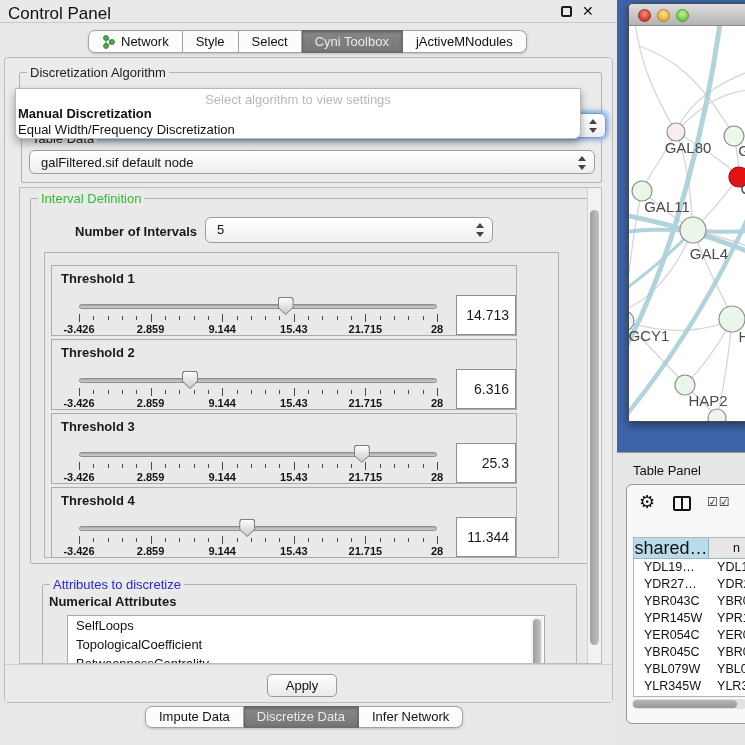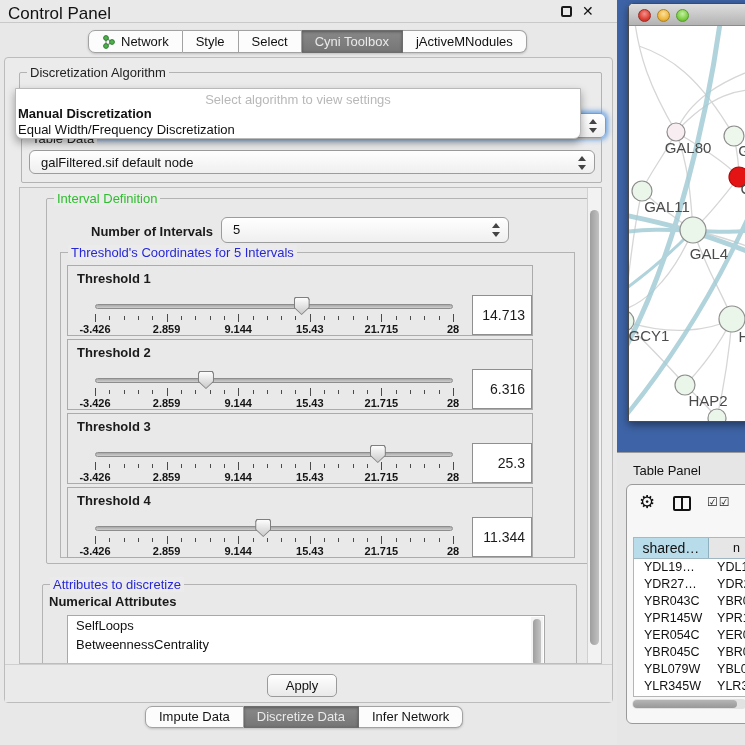--- a/index.html
+++ b/index.html
@@ -49,21 +49,21 @@
 
   
   #tabledata-group { left:16px; top:80px; width:581px; height:45px; }
   #tabledata-combo { left:7px; top:11px; width:566px; height:24px; }
 
   
   #scrollpane { position:absolute; left:14px; top:129px; width:583px; height:477px; border:1px solid #bdbdbd; background:#e9e9e9; overflow:hidden; }
   #v-scrollbar { position:absolute; right:0; top:0; width:14px; height:477px; background:#f2f2f2; border-left:1px solid #d0d0d0; }
   #v-scrollbar .thumb { position:absolute; left:2px; top:22px; width:9px; height:435px; border-radius:5px; background:linear-gradient(90deg,#9e9e9e,#c2c2c2); }
 
-  #interval-group { left:26px; top:10px; width:607px; height:366px; }
+  #interval-group { left:10px; top:10px; width:607px; height:366px; }
   #num-int-label { position:absolute; left:44px; top:25px; font-size:13px; font-weight:bold; }
   #num-int-spinner { left:174px; top:18px; width:288px; height:26px; }
   #thr-group { position:absolute; left:13px; top:53px; width:515px; height:306px; border:1px solid #b3b3b3; }
 
   .threshold-block { position:absolute; left:6px; width:466px; height:71px; border:1px solid #ababab; background:#e9e9e9; }
   .thr-label { position:absolute; left:9px; top:5px; font-size:13px; font-weight:bold; }
   .slider-zone { position:absolute; left:27px; top:0; width:358px; height:71px; }
   .slider-track { position:absolute; left:0; top:38px; width:358px; height:5px; border:1px solid #8d8d8d; border-radius:3px; background:linear-gradient(#a8a8a8,#cfcfcf); }
   .slider-thumb { position:absolute; top:31px; width:16px; height:18px; clip-path:polygon(8% 0,92% 0,100% 12%,100% 58%,50% 100%,0 58%,0 12%); background:#7f7f7f; }
   .slider-thumb i { position:absolute; left:1px; top:1px; width:14px; height:16px; clip-path:polygon(8% 0,92% 0,100% 12%,100% 58%,50% 100%,0 58%,0 12%); background:linear-gradient(#fdfdfd,#cacaca); }
@@ -100,21 +100,21 @@
 
   #table-panel-region { position:absolute; left:0; top:452px; width:128px; height:293px; background:#e6e6e6; border-top:1px solid #9a9a9a; }
   #tp-title { position:absolute; left:16px; top:10px; font-size:13px; color:#111; }
   #tp-container { position:absolute; left:9px; top:31px; width:130px; height:240px; background:#f7f7f7; border:1px solid #9a9a9a; border-radius:6px; }
   #tp-gear { position:absolute; left:12px; top:8px; font-size:18px; color:#111; line-height:18px; }
   #tp-split { position:absolute; left:46px; top:11px; width:18px; height:15px; border:2px solid #111; border-radius:2px; }
   #tp-split i { position:absolute; left:6px; top:0; width:2px; height:11px; background:#111; }
   #tp-checks { position:absolute; left:80px; top:10px; font-size:12px; letter-spacing:1px; color:#222; }
   #tp-table { position:absolute; left:6px; top:52px; width:160px; height:160px; background:#fff; border:1px solid #b5b5b5; overflow:hidden; }
   .tp-header { display:flex; height:21px; border-bottom:1px solid #9fb7c2; }
-  .tp-h1 { width:76px; background:#b9dcea; border-right:1px solid #8fb0bf; font-size:14px; text-align:center; line-height:20px; color:#111; }
+  .tp-h1 { width:76px; background:#b9dcea; border-right:1px solid #8fb0bf; font-size:18px; text-align:center; line-height:20px; color:#111; }
   .tp-h2 { width:84px; background:#e6e6e6; font-size:12.5px; line-height:20px; padding-left:24px; color:#111; }
   .tp-row { display:flex; height:17px; }
   .tp-c1 { width:76px; font-size:12.5px; line-height:17px; padding-left:10px; color:#111; white-space:nowrap; overflow:hidden; }
   .tp-c2 { width:84px; font-size:12.5px; line-height:17px; padding-left:8px; color:#111; white-space:nowrap; overflow:hidden; }
   #tp-hscroll { position:absolute; left:5px; top:214px; width:115px; height:10px; background:#e2e2e2; border-radius:5px; }
   #tp-hscroll .thumb { position:absolute; left:1px; top:1px; width:104px; height:8px; border-radius:4px; background:linear-gradient(#b5b5b5,#989898); }
 
   .net-tab-icon { width:14px; height:14px; }
 </style>
 </head>
@@ -190,21 +190,20 @@
         <span id="num-int-label">Number of Intervals</span>
         <div class="combo" id="num-int-spinner">
           <span class="combo-text">5</span>
           <span class="stepper">
               <i class="up"></i>
               <i class="dn"></i>
             </span>
         </div>
 
         <div id="thr-group">
-          <span class="group-title gt-blue">Threshold's Coordinates for 5 Intervals</span>
 
           <div class="threshold-block" style="top:12px">
             <span class="thr-label">Threshold 1</span>
             <div class="slider-zone">
               <div class="slider-track"></div>
               <div class="slider-thumb" style="left: calc(57.72% - 8px);">
                   <i></i>
                 </div>
               <div class="ticks">
                   <div class="tick major" style="left: 0%;"></div>
@@ -387,20 +386,21 @@
             <div class="thr-value">11.344</div>
           </div>
         </div>
       </div>
 
       <div class="group" id="attr-group">
         <span class="group-title gt-blue">Attributes to discretize</span>
         <span id="attr-subtitle">Numerical Attributes</span>
         <div id="attr-list">
           <div class="attr-item">SelfLoops</div>
+            <div class="attr-item">TopologicalCoefficient</div>
             <div class="attr-item">BetweennessCentrality</div>
             <div id="attr-scrollbar">
               <div class="thumb"></div>
             </div>
         </div>
       </div>
 
       <div id="v-scrollbar">
           <div class="thumb"></div>
         </div>

